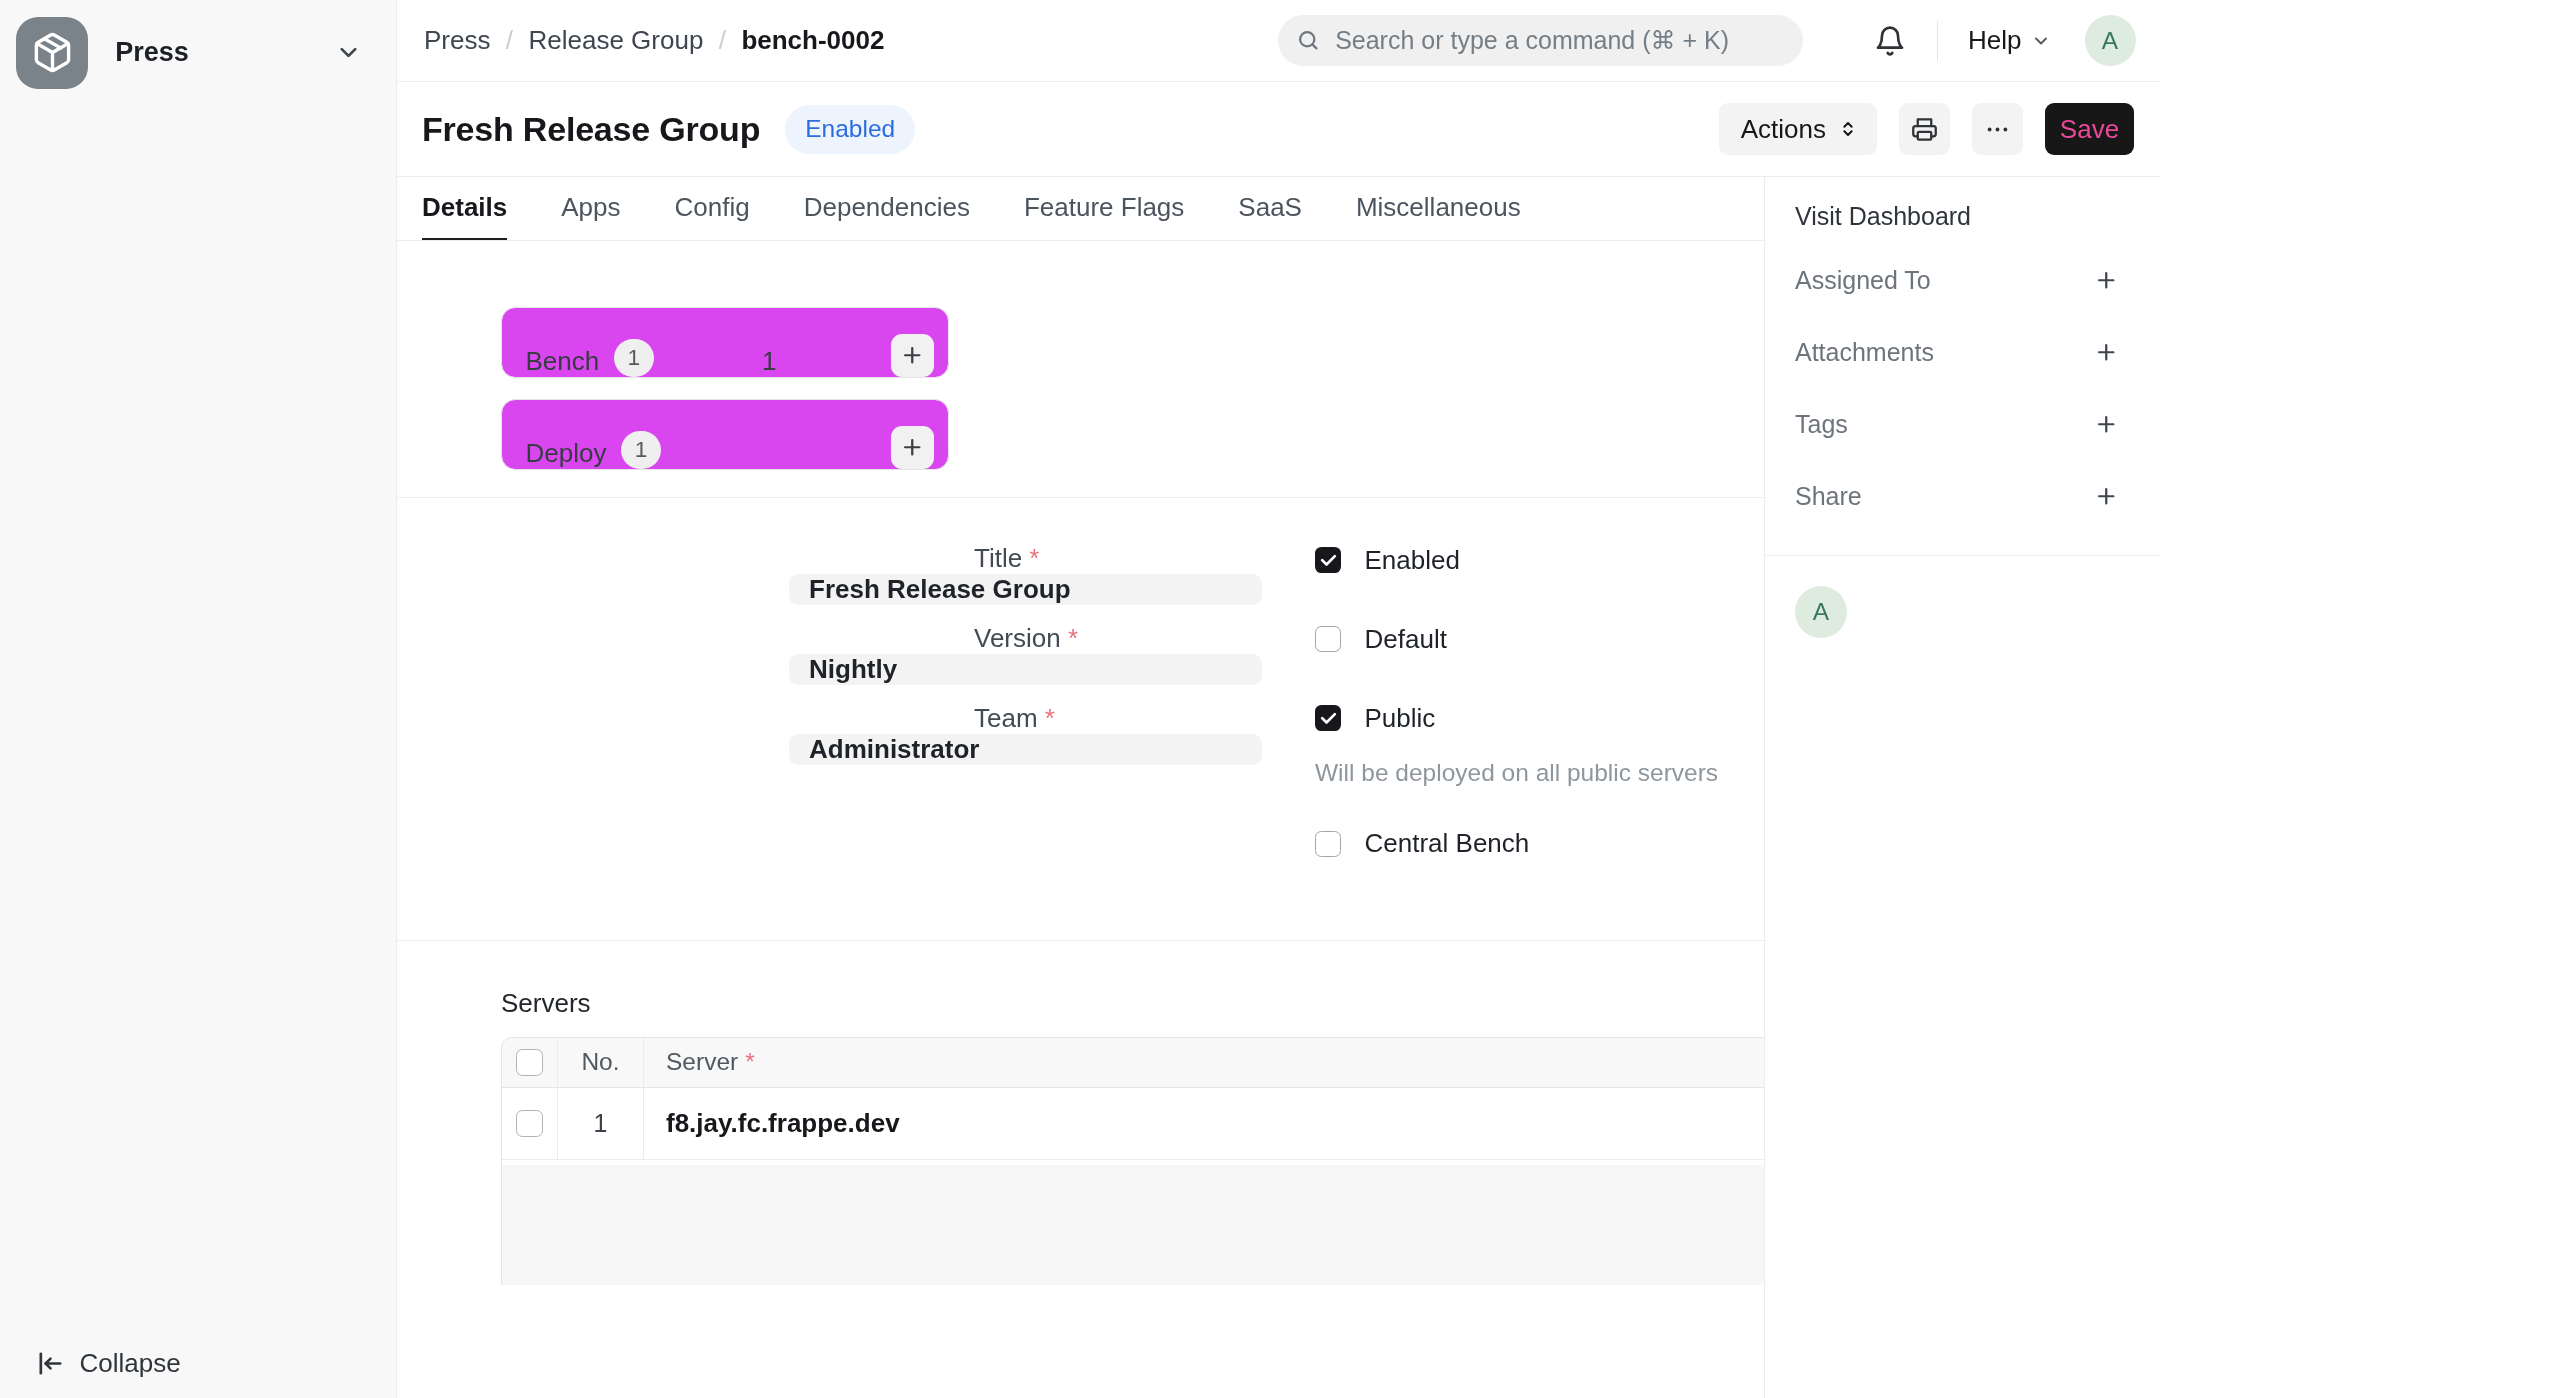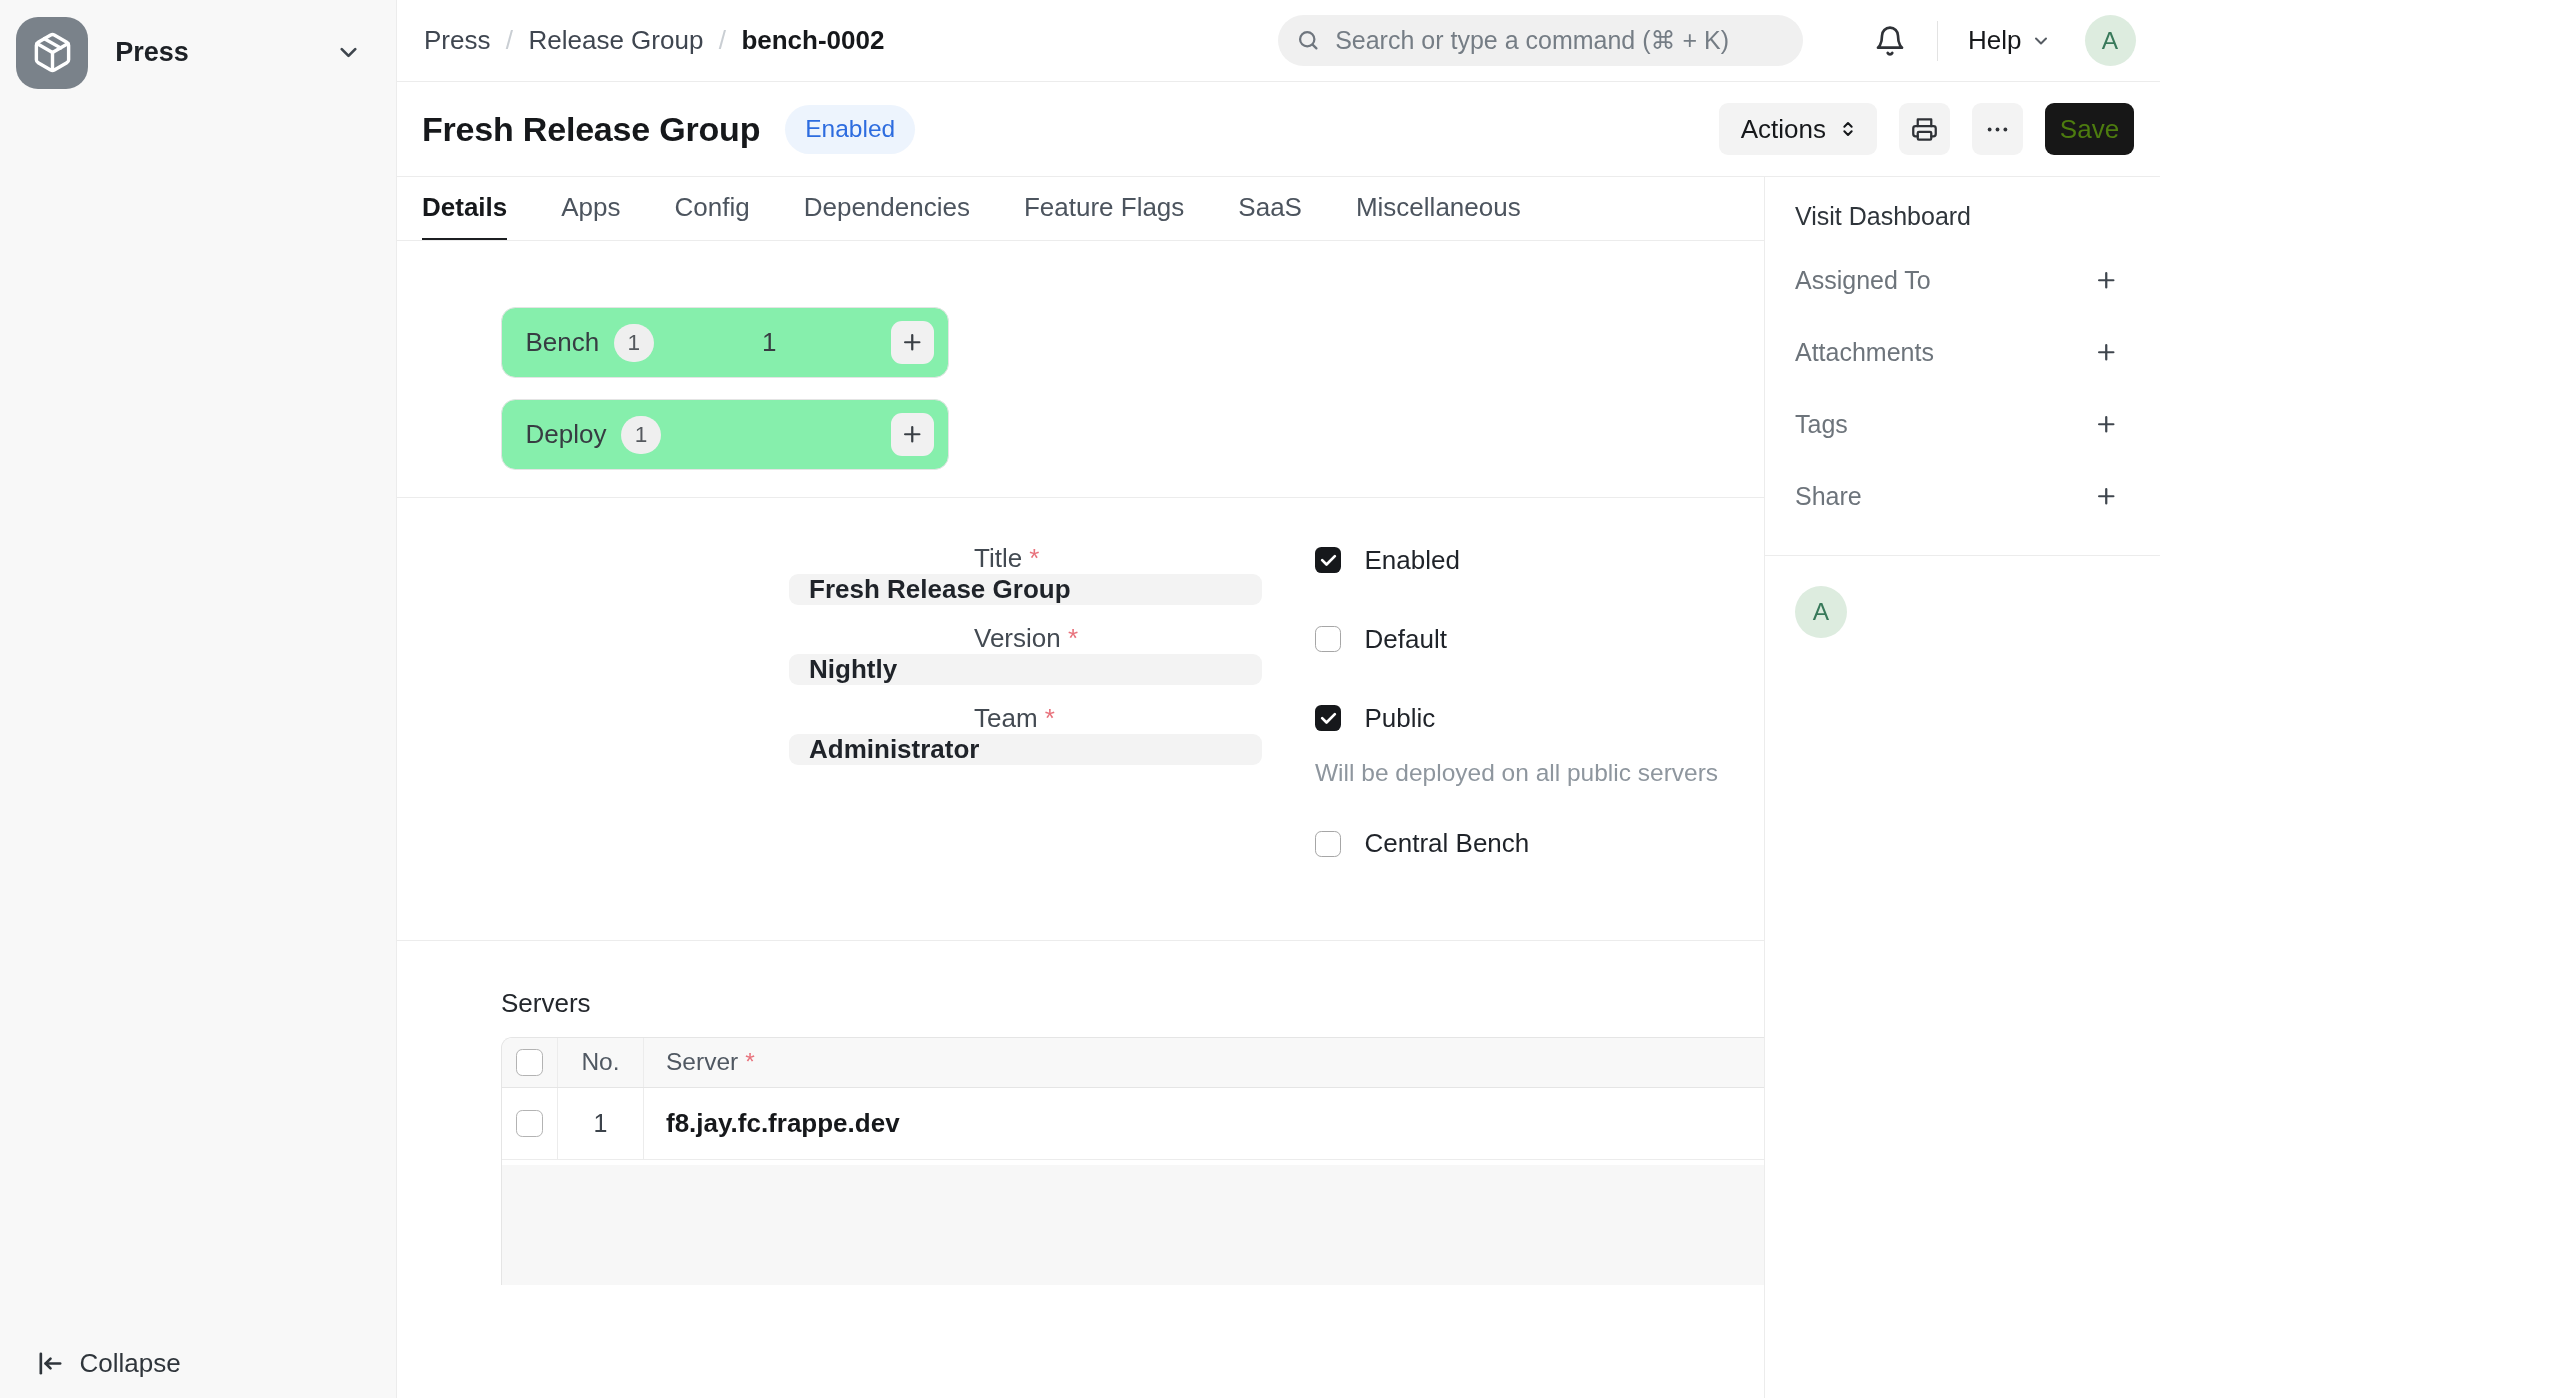--- a/index.html
+++ b/index.html
@@ -65,38 +65,38 @@
   .btn { height:52px; border-radius:9px; background:#f3f3f3; display:flex; align-items:center;
     justify-content:center; cursor:pointer; border:none; font-family:inherit; }
   .actions-btn { padding:0 18px 0 22px; gap:11px; }
   .actions-label { font-size:26px; color:#16181b; }
   .actions-btn svg { width:22px; height:22px; stroke:#16181b; fill:none; stroke-width:2.2;
     stroke-linecap:round; stroke-linejoin:round; }
   .icon-btn { width:51px; }
   .icon-btn svg { width:27px; height:27px; stroke:#2f3237; fill:none; stroke-width:2;
     stroke-linecap:round; stroke-linejoin:round; }
   .icon-btn .dots circle { fill:#2f3237; stroke:none; }
-  .save-btn { width:89px; background:#171717; color:#4d7c0f; font-size:26px; font-weight:500; }
+  .save-btn { width:89px; background:#171717; color:#ec4899; font-size:26px; font-weight:500; }
 
   
   .content-row { flex:1; display:flex; min-height:0; }
   .main-col { flex:1; display:flex; flex-direction:column; min-width:0; }
 
   
   .tabs-row { height:64px; border-bottom:0.9px solid #ececec; display:flex; align-items:stretch;
     padding-left:25px; flex:0 0 auto; }
   .tab { display:flex; align-items:center; margin-right:54px; font-size:26px; color:#4c545e;
     border-bottom:2.7px solid transparent; cursor:pointer; }
   .tab.active { color:#16181b; font-weight:600; border-bottom-color:#1c1e21; }
 
   
   .content { flex:1; overflow:hidden; }
   .section-connections { padding:66px 0 0 104px; }
   .link-card { width:448px; height:71px; border:1.4px solid #e4e4e4; border-radius:14.5px;
-    background:#86efac; display:flex; align-items:center; padding:0 14.5px 0 23.5px;
+    background:#d946ef; display:flex; align-items:flex-end; padding:0 14.5px 0 23.5px;
     margin-bottom:21px; position:relative; cursor:pointer; }
   .link-card-label { font-size:26px; color:#373c42; }
   .count-pill { margin-left:14.5px; min-width:40px; height:38px; padding:0 12.7px; border-radius:905px;
     background:#efefef; color:#55595e; font-size:22.6px; display:flex; align-items:center;
     justify-content:center; }
   .open-count { position:absolute; left:260px; font-size:26px; color:#373c42; }
   .card-plus { margin-left:auto; width:43px; height:43px; border-radius:11px; background:#f1f1f1;
     display:flex; align-items:center; justify-content:center; cursor:pointer; }
   .card-plus svg, .plus-icon svg { width:24.5px; height:24.5px; stroke:#3a3f45; fill:none;
     stroke-width:2.2; stroke-linecap:round; }

